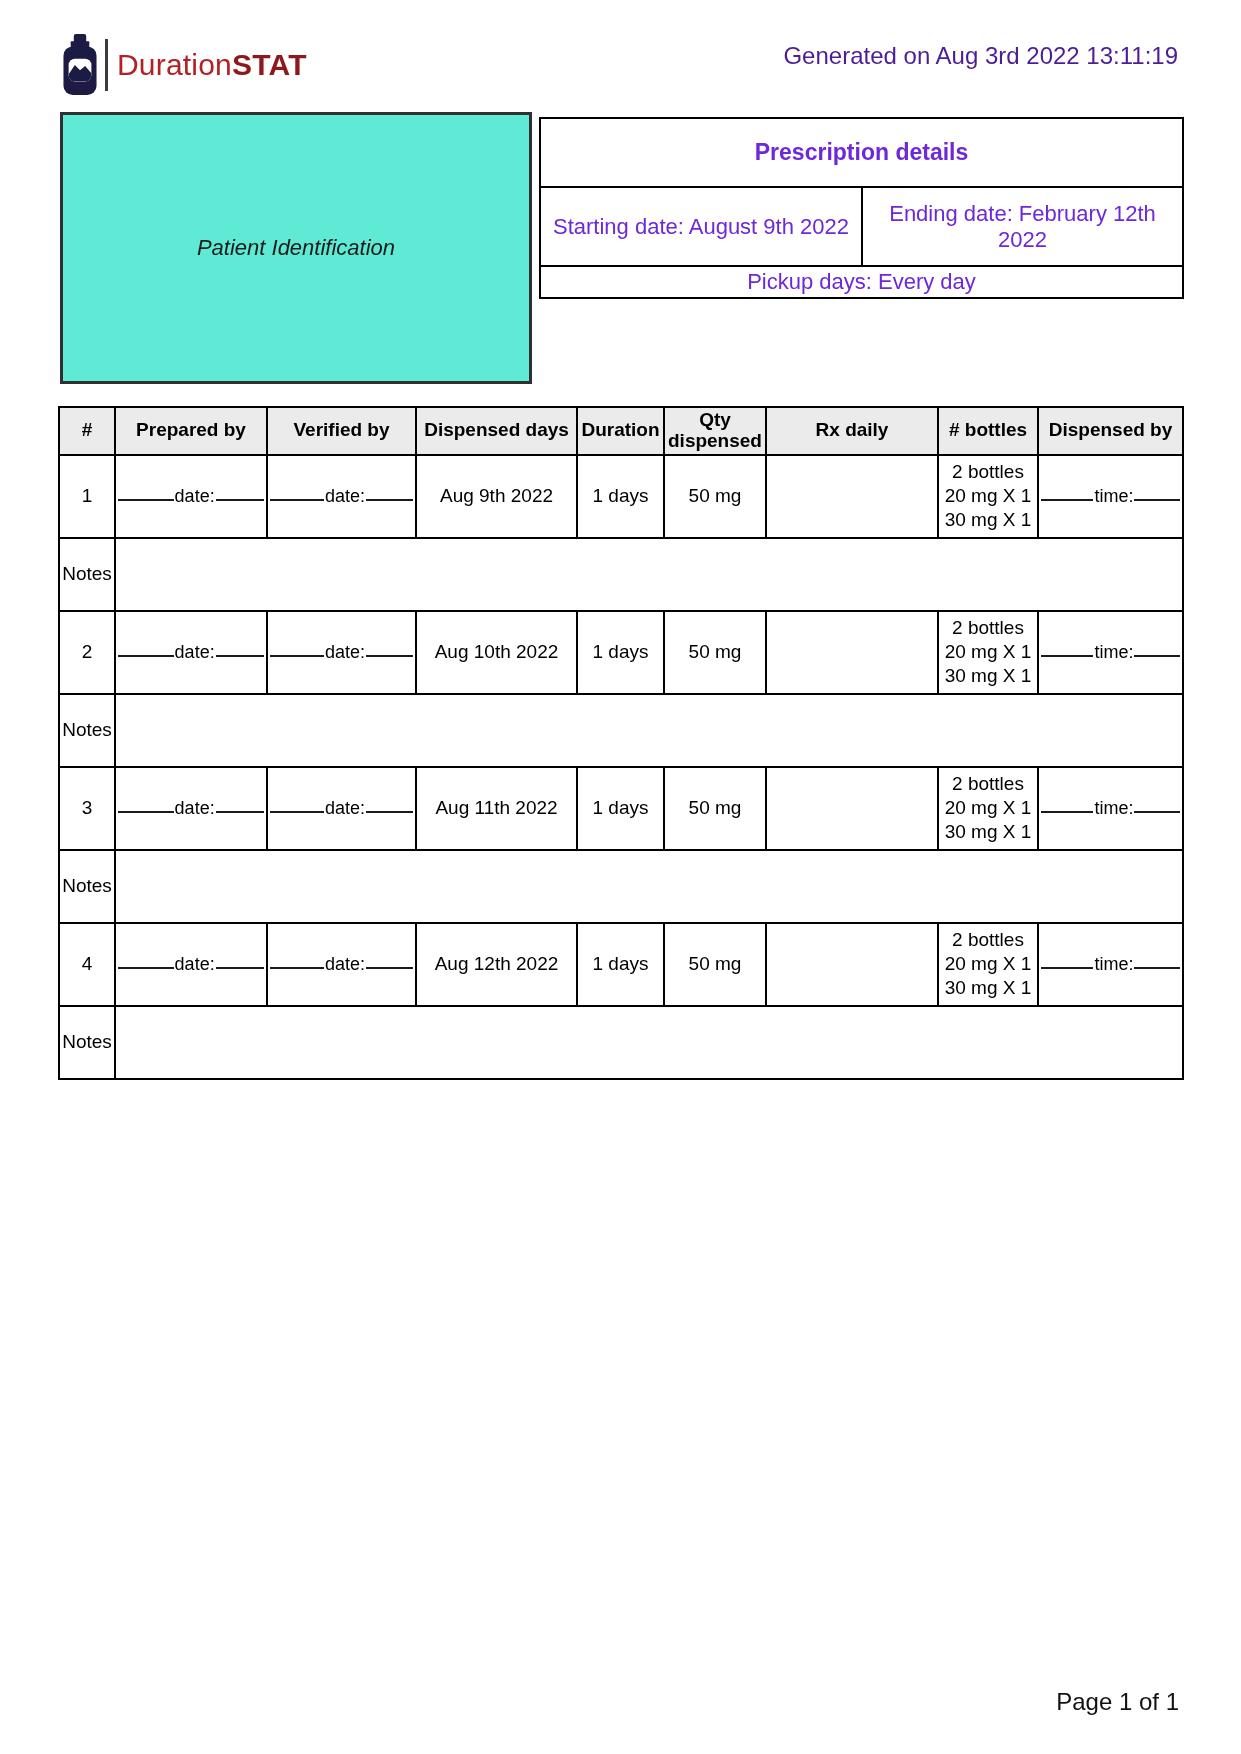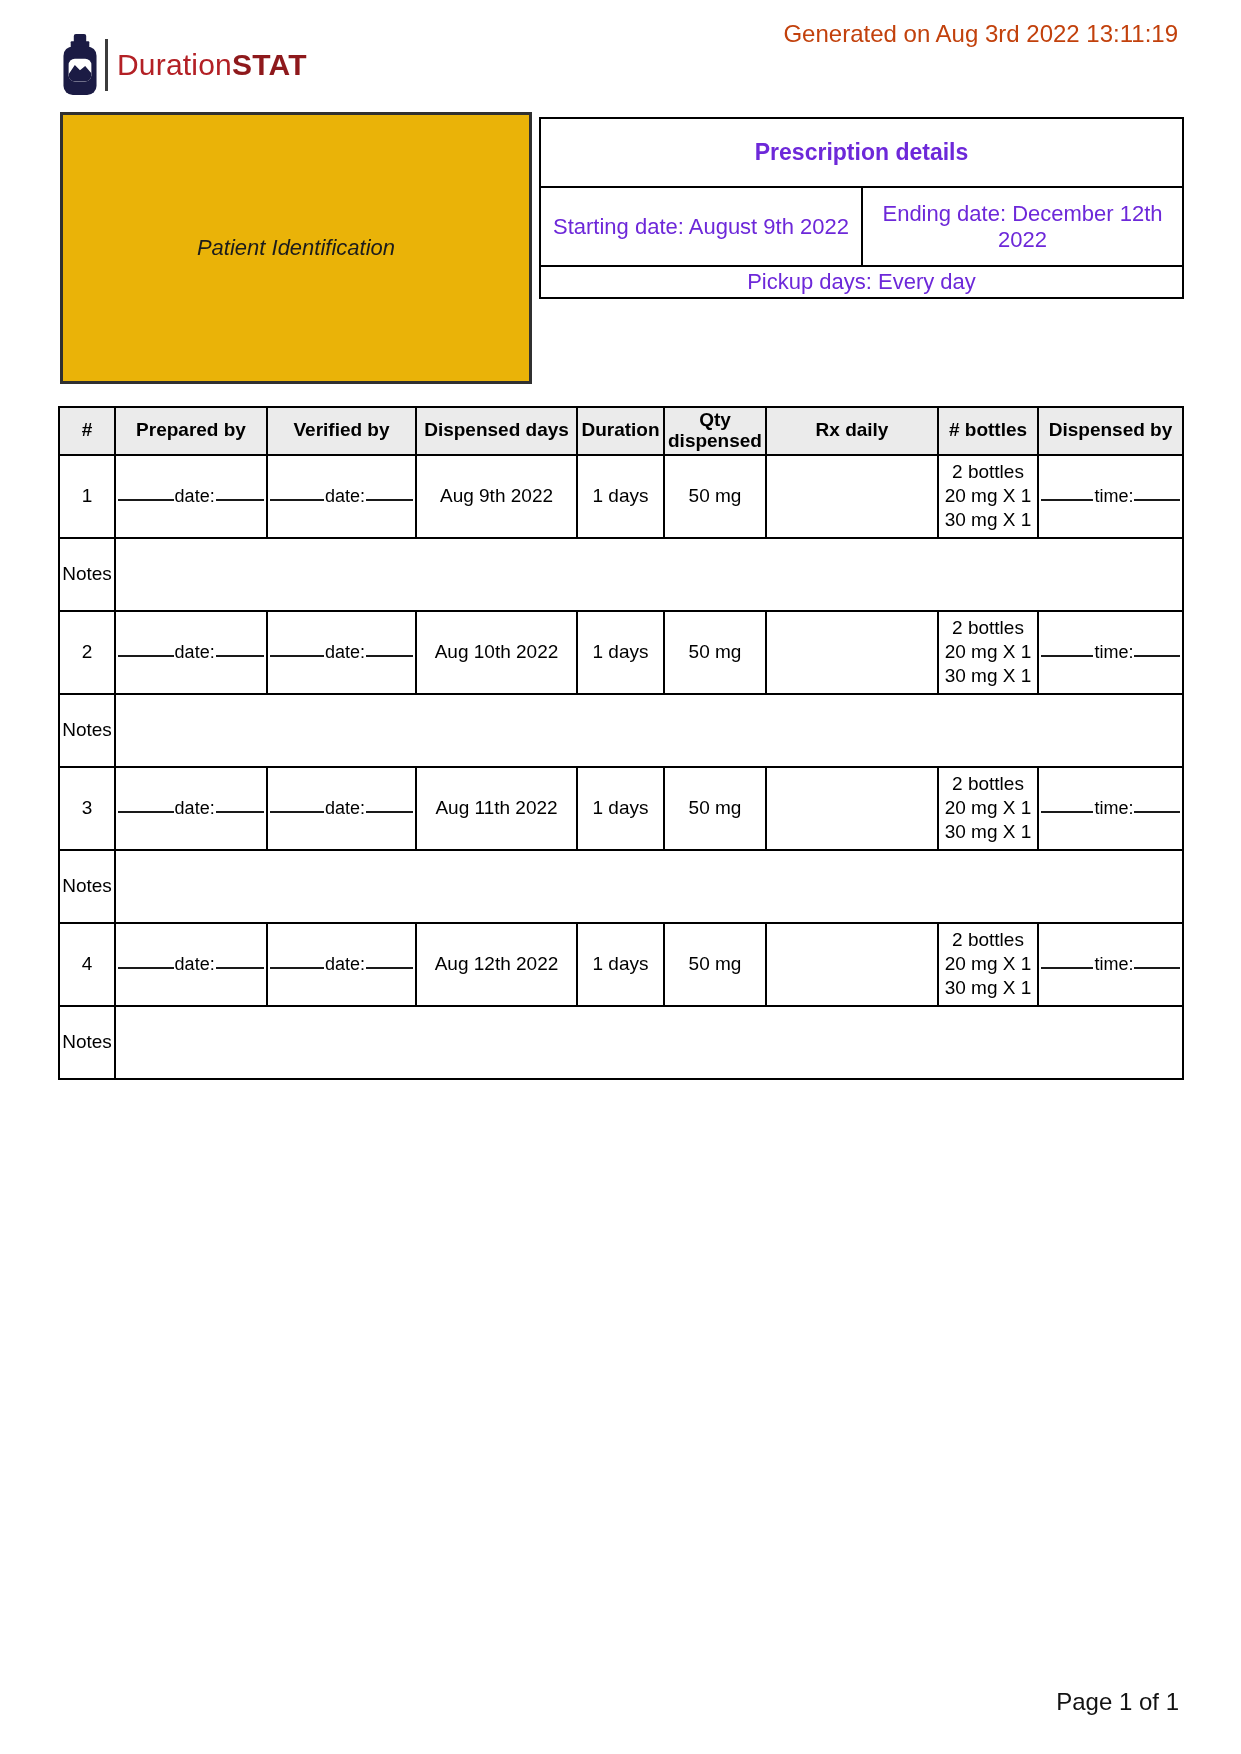--- a/index.html
+++ b/index.html
@@ -16,29 +16,29 @@
 
   
   .logo-wrap { position: absolute; left: 62px; top: 34px; display: flex; align-items: center; }
   .logo-bottle { width: 36px; height: 62px; display: block; }
   .logo-sep { width: 3px; height: 52px; background: #3c3c3c; margin: 0 9px 0 7px; }
   .logo-text { font-size: 30px; letter-spacing: 0.2px; white-space: nowrap; }
   .logo-text .part1 { color: #b32025; font-weight: 400; }
   .logo-text .part2 { color: #8e191c; font-weight: 700; }
 
   .generated {
-    position: absolute; top: 20px; right: 63px;
-    font-size: 24px; color: #c2410c;
+    position: absolute; top: 42px; right: 63px;
+    font-size: 24px; color: #4c1d95;
   }
 
   
   .patient-box {
     position: absolute; left: 60px; top: 112px;
     width: 472px; height: 272px;
-    background: #eab308;
+    background: #5eead4;
     border: 3px solid #303030;
     display: flex; align-items: center; justify-content: center;
   }
   .patient-box span { font-style: italic; font-size: 22px; color: #1c1c1c; }
 
   
   .rx-table {
     position: absolute; left: 539px; top: 117px;
     width: 643px; border-collapse: collapse;
     table-layout: fixed;
@@ -121,21 +121,21 @@
         <col style="width:322px">
         <col style="width:74px">
         <col style="width:247px">
       </colgroup>
     <tbody>
         <tr class="rx-title-row">
       <th colspan="3">Prescription details</th>
     </tr>
     <tr class="rx-dates-row">
       <td>Starting date: August 9th 2022</td>
-      <td colspan="2">Ending date: December 12th 2022</td>
+      <td colspan="2">Ending date: February 12th 2022</td>
     </tr>
     <tr class="rx-pickup-row">
       <td colspan="3">Pickup days: Every day</td>
     </tr>
   </tbody>
     </table>
 
   <table class="main-table">
     <colgroup>
       <col style="width:56px">

